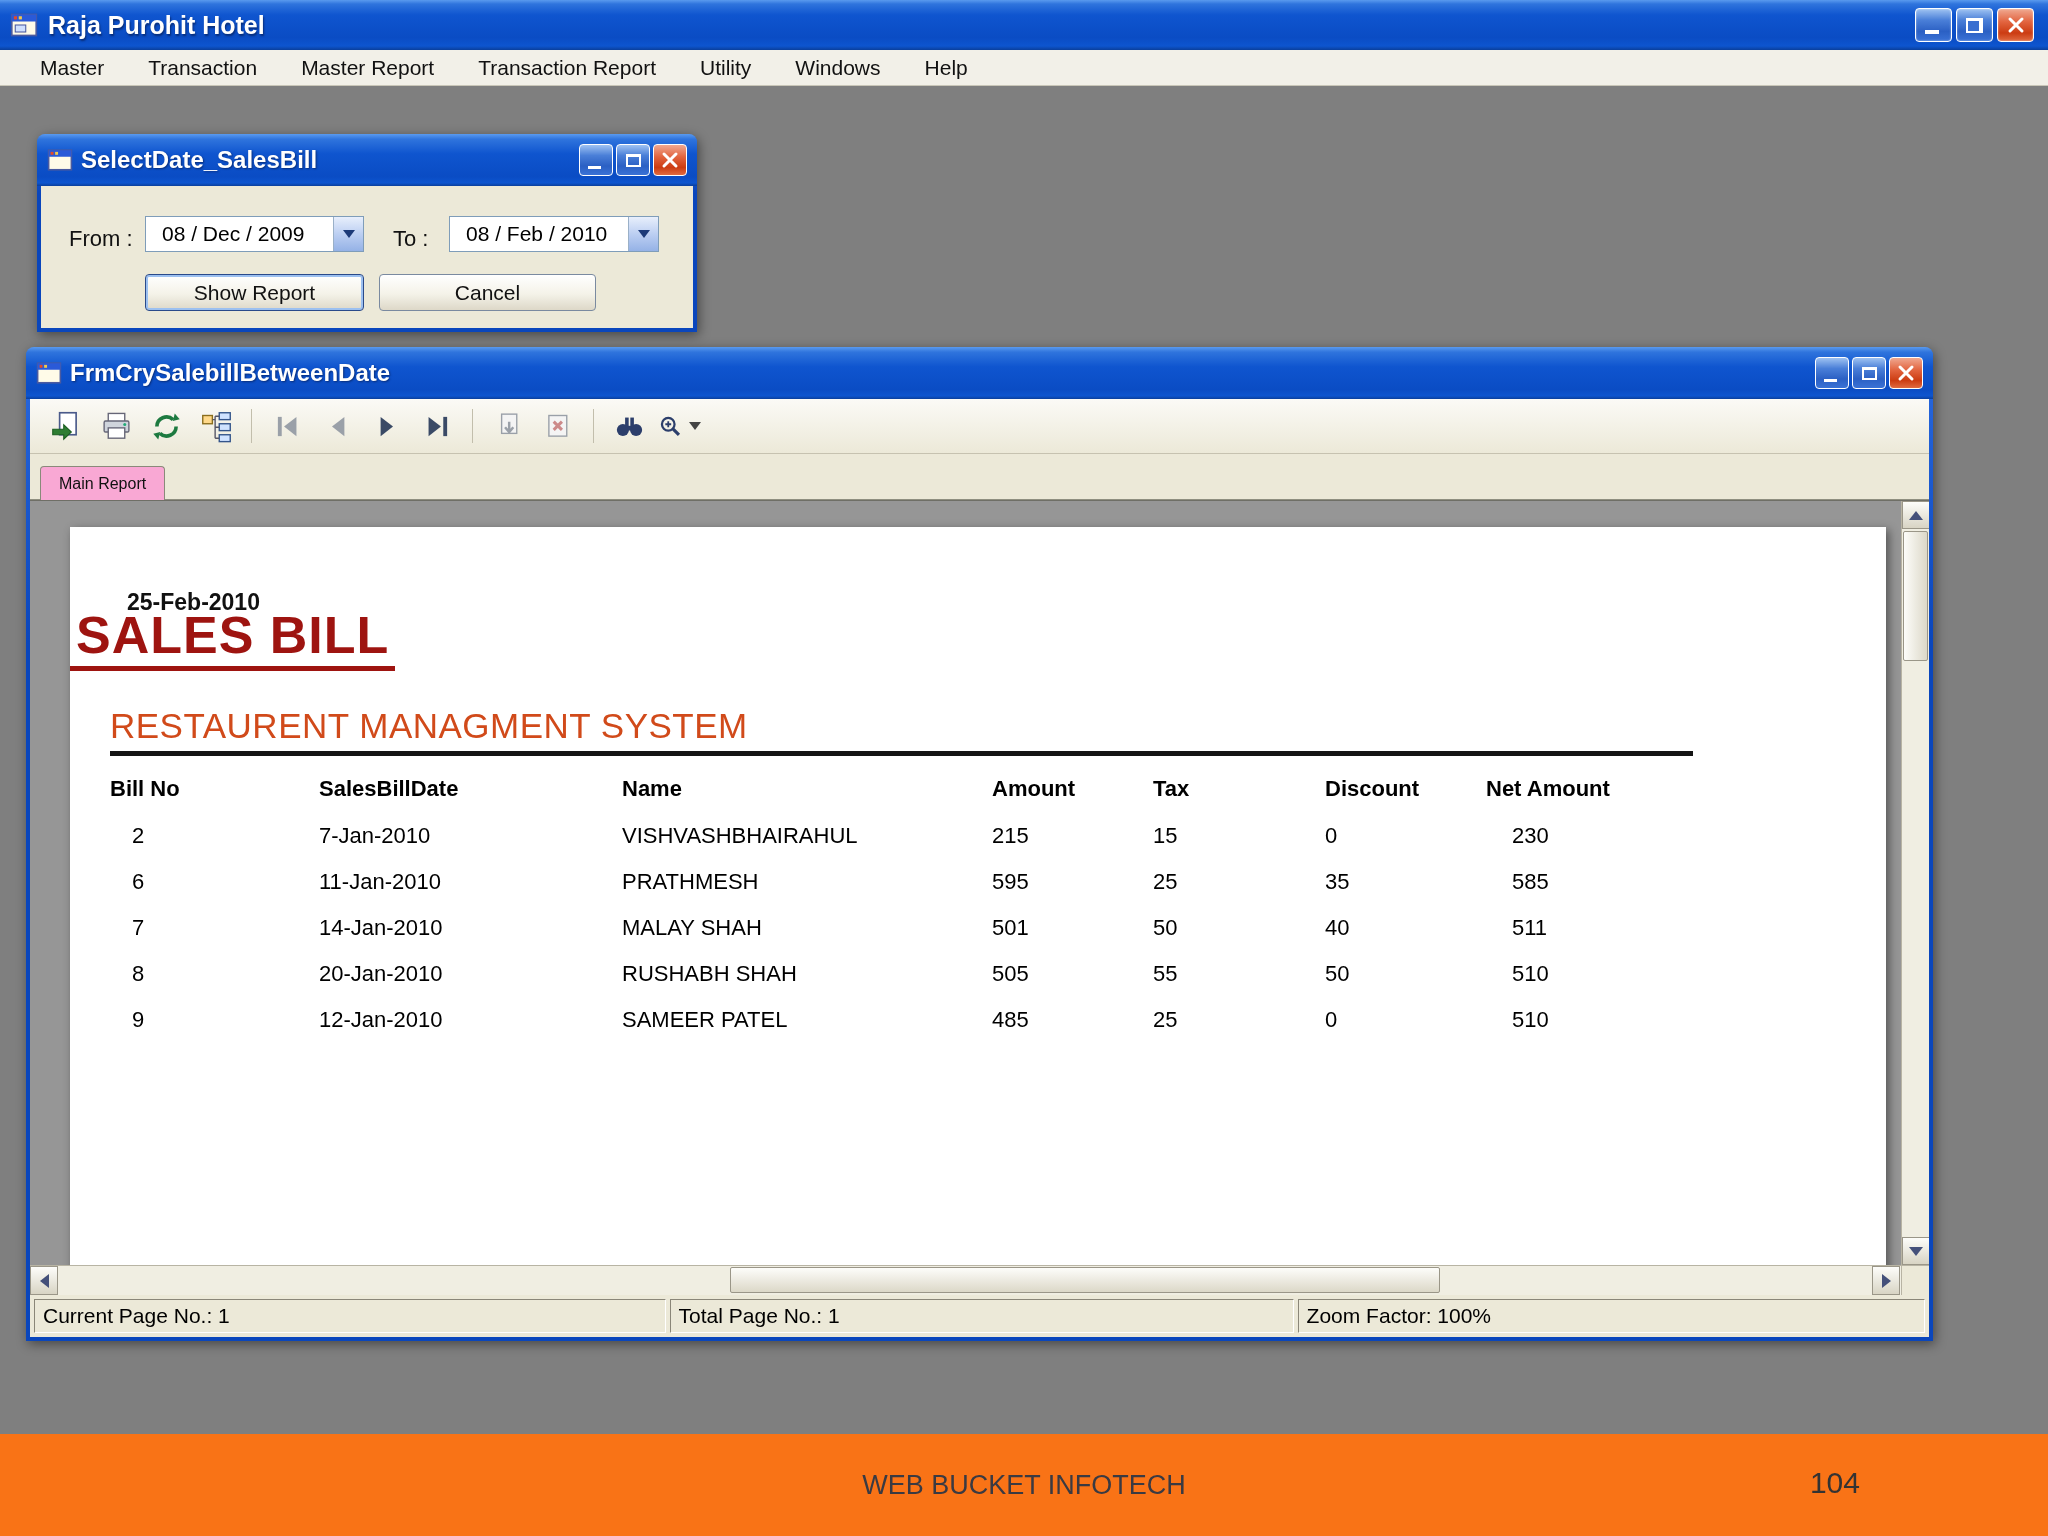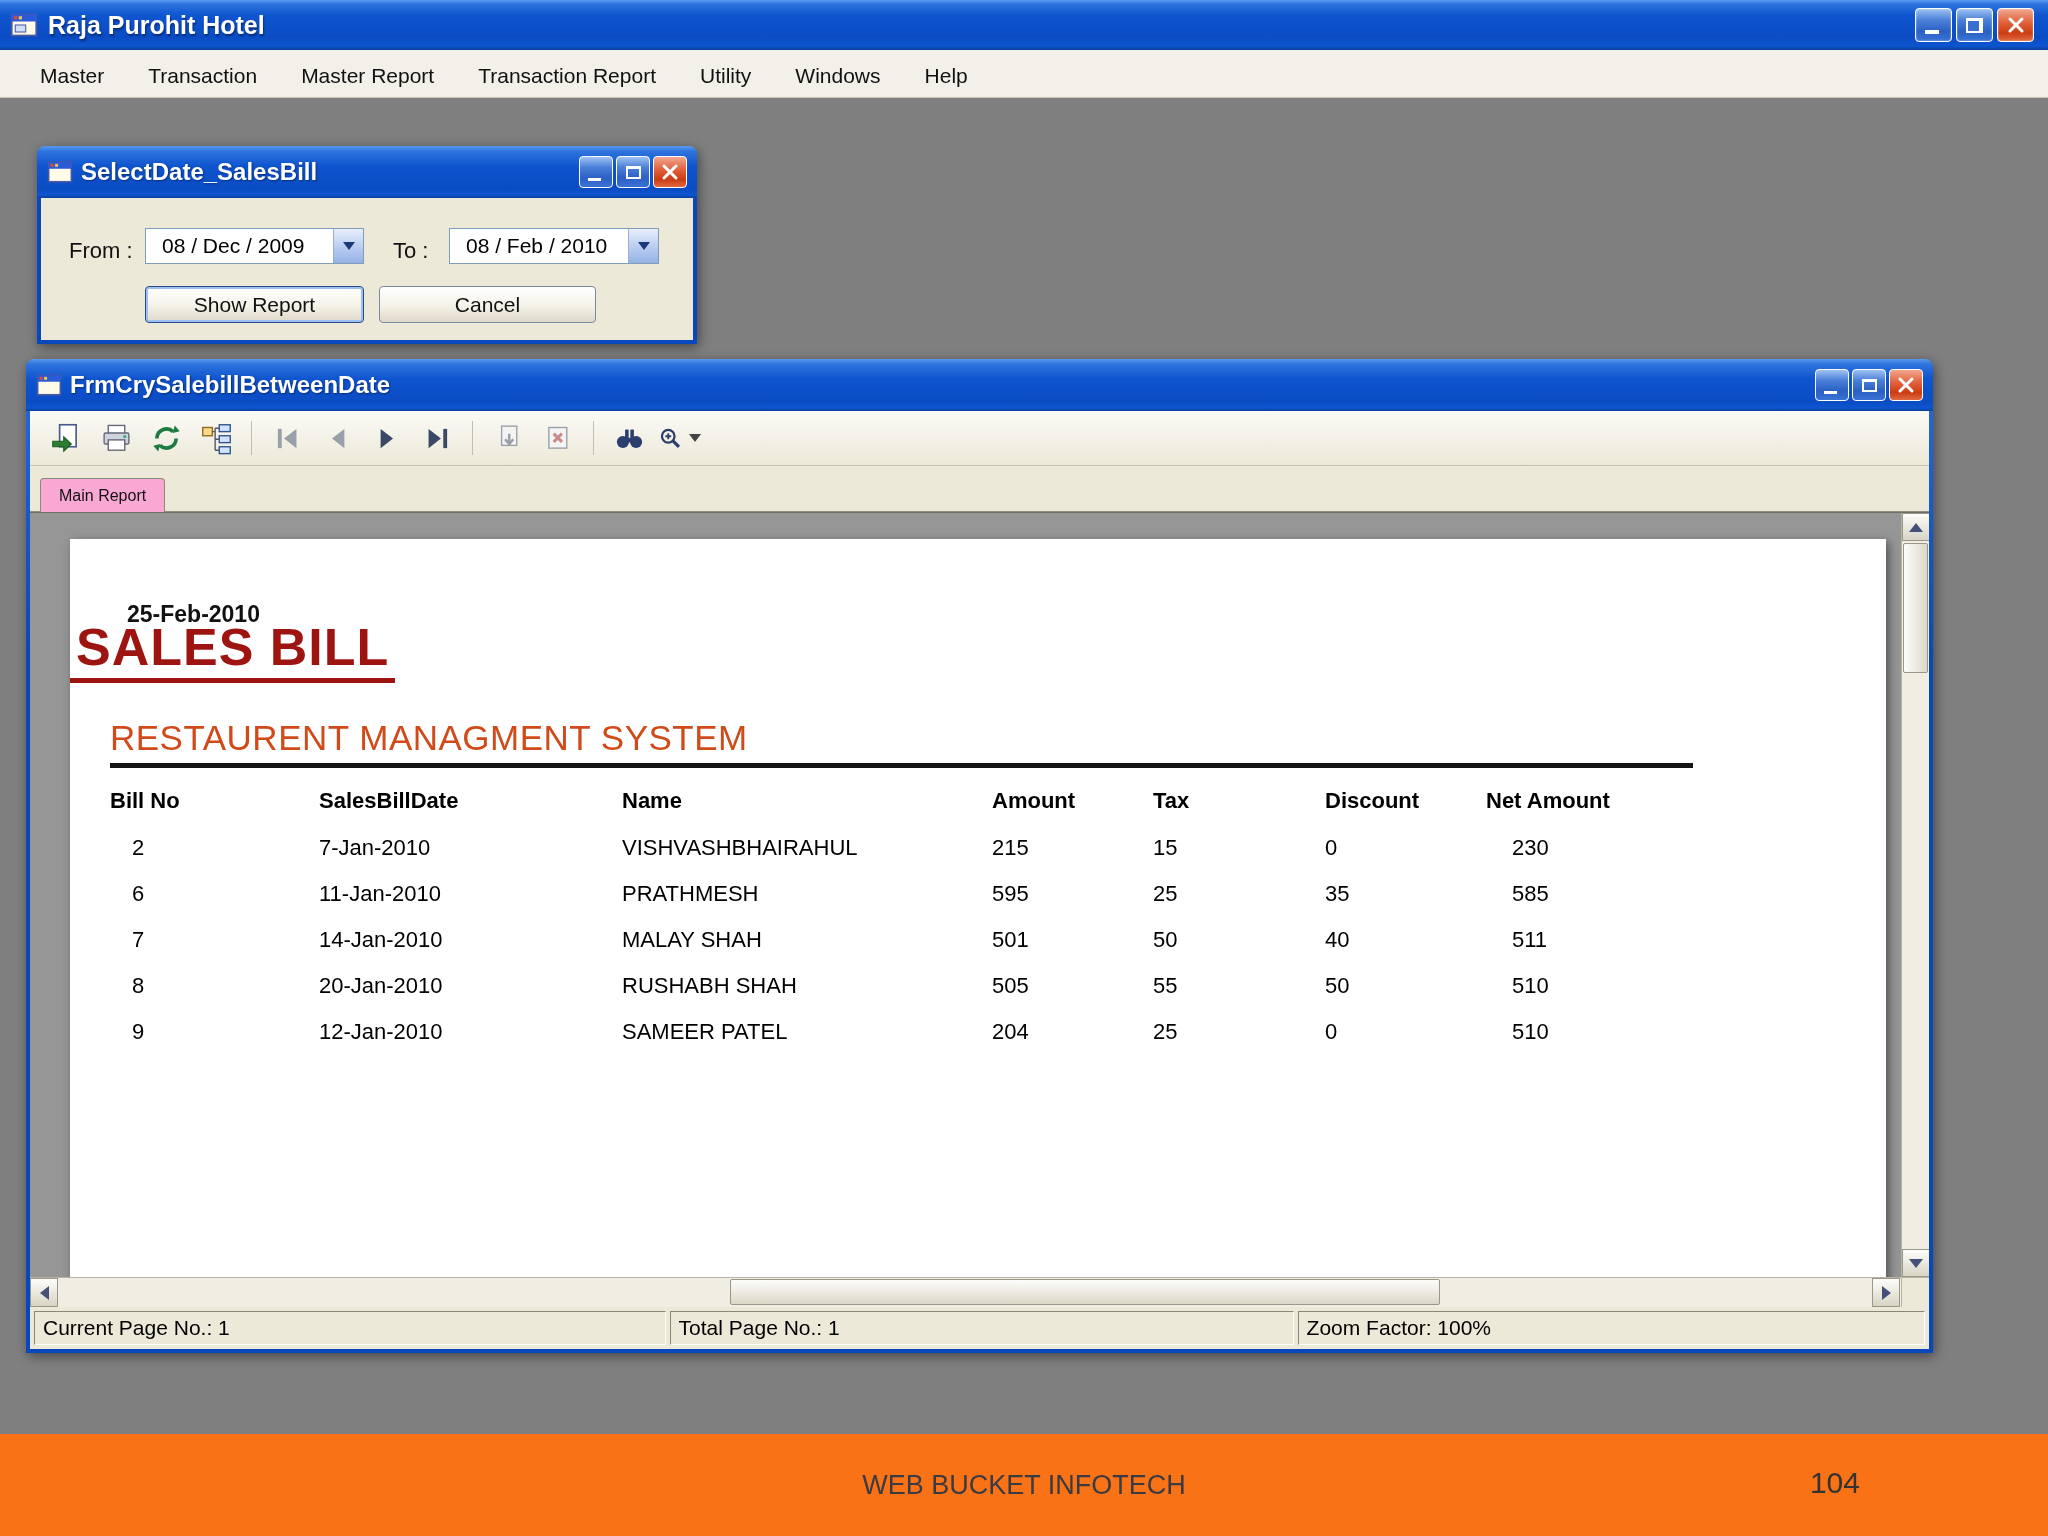--- a/index.html
+++ b/index.html
@@ -18,21 +18,21 @@
     background:linear-gradient(180deg,#9ec2f2 0%,#4a7fd8 35%,#2b60c4 70%,#3a72d6 100%);
     display:flex;align-items:center;justify-content:center;box-shadow:inset 0 0 2px rgba(255,255,255,.6);}
   .ctl-btn.close{background:linear-gradient(180deg,#f0a890 0%,#e2643f 40%,#cc3c12 75%,#e06a40 100%);}
   .glyph-min{position:absolute;left:9px;bottom:7px;width:14px;height:4px;background:#fff;}
   .glyph-max{width:17px;height:14px;border:2px solid #fff;border-top-width:4px;}
   .glyph-restore{position:relative;width:17px;height:15px;}
   .glyph-restore:before{content:"";position:absolute;right:0;top:0;width:11px;height:10px;border:2px solid #fff;border-top-width:3px;}
   .glyph-restore:after{content:"";position:absolute;left:0;bottom:0;width:11px;height:10px;border:2px solid #fff;border-top-width:3px;background:#3a6fd0;}
   .glyph-x{width:18px;height:18px;}
 
-  .menubar{height:48px;background:#f2f0e8;border-bottom:1px solid #c9c6b8;display:flex;align-items:flex-end;padding-left:18px;}
+  .menubar{height:36px;background:#f2f0e8;border-bottom:1px solid #c9c6b8;display:flex;align-items:center;padding-left:18px;}
   .menu-item{font-size:21px;color:#111;padding:9px 22px;cursor:default;}
 
   .mdi{position:relative;width:100%;height:1336px;}
 
   
   .xp-window{position:absolute;background:linear-gradient(180deg,#2a6ae0,#0a46bc 30%);
     border-radius:9px 9px 0 0;box-shadow:2px 3px 12px rgba(0,0,0,.45);}
   .xp-titlebar{height:52px;display:flex;align-items:center;padding:0 10px;border-radius:8px 8px 0 0;
     background:linear-gradient(180deg,#5a9aee 0%,#2f74dd 10%,#0f55cf 38%,#0a4cc4 82%,#0d55cf 94%,#0a3f9c 100%);}
   .xp-title{color:#fff;font-weight:bold;font-size:24px;text-shadow:1px 1px 2px rgba(8,36,100,.8);margin-left:8px;white-space:nowrap;}
@@ -382,21 +382,21 @@
                       <td>RUSHABH SHAH</td>
                       <td>505</td>
                       <td>55</td>
                       <td>50</td>
                       <td>510</td>
                     </tr>
                     <tr>
                       <td>9</td>
                       <td>12-Jan-2010</td>
                       <td>SAMEER PATEL</td>
-                      <td>204</td>
+                      <td>485</td>
                       <td>25</td>
                       <td>0</td>
                       <td>510</td>
                     </tr>
                   </tbody>
               </table>
             </div>
 
             <div class="vscroll">
               <div class="scroll-btn">

